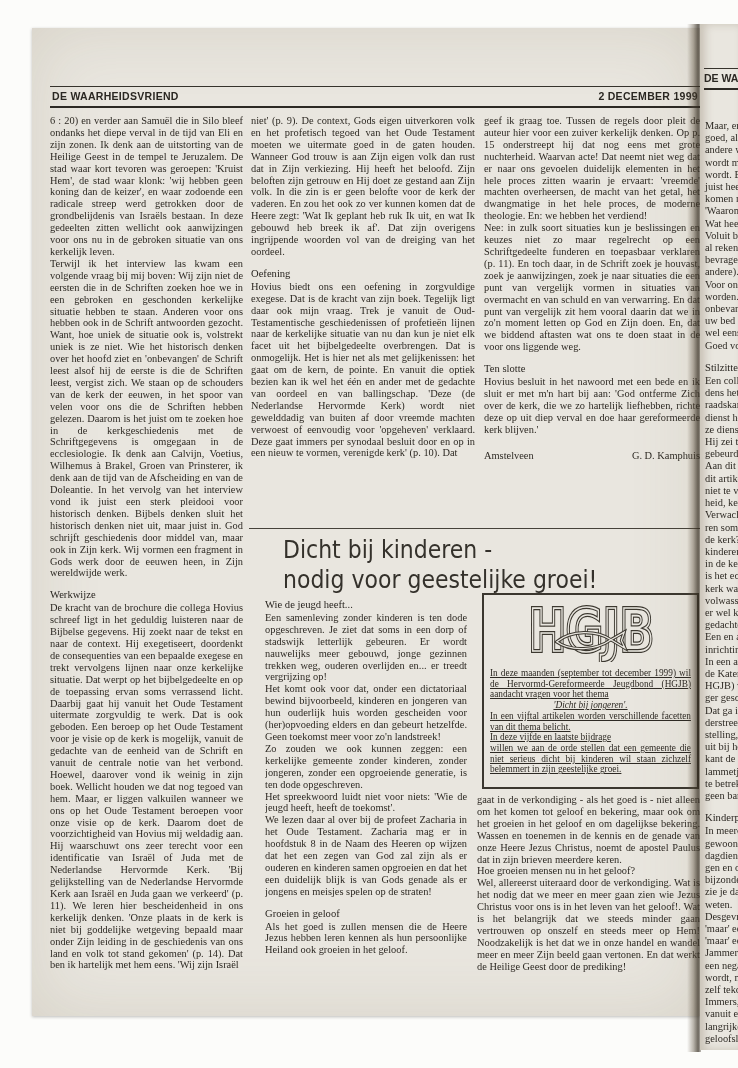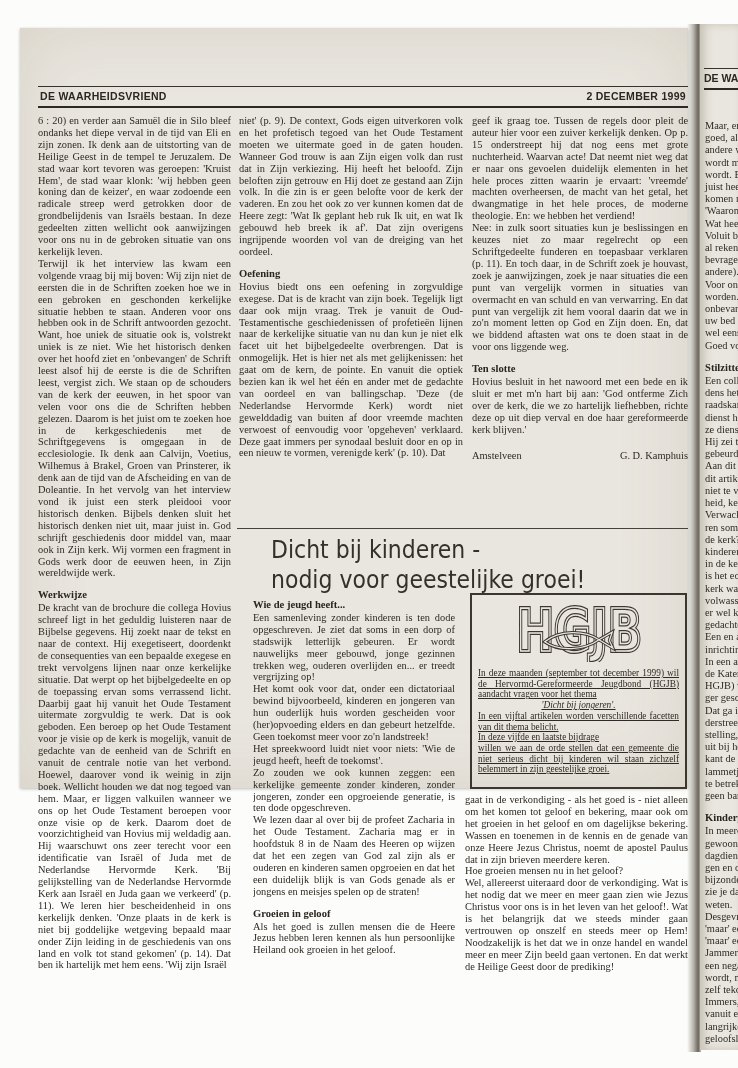--- a/index.html
+++ b/index.html
@@ -3,21 +3,21 @@
 <meta charset="utf-8">
 <style>
   html, body { margin:0; padding:0; }
   body {
     width:738px; height:1068px; overflow:hidden; position:relative;
     background:#fcfcfa;
     font-family:"Liberation Serif","DejaVu Serif",serif;
   }
   .page { position:absolute; background:#e9e6df; }
   .page.main {
-    left:20px; top:28px; width:668px; height:760px;
+    left:32px; top:28px; width:668px; height:988px;
     box-shadow: inset 0 0 70px rgba(125,110,80,.16), 0 1px 3px rgba(0,0,0,.25);
   }
   .gutter-shadow {
     position:absolute; left:687px; top:24px; width:14px; height:1028px;
     background:linear-gradient(90deg, rgba(90,78,60,0) 0%, rgba(90,78,60,.40) 45%, rgba(52,44,32,.72) 80%, rgba(52,44,32,.30) 100%);
   }
   .page.sliver {
     left:700px; top:24px; width:38px; height:1026px; overflow:visible;
     box-shadow: inset 5px 0 9px rgba(120,105,80,.28);
   }
@@ -27,21 +27,21 @@
     display:flex; justify-content:space-between; align-items:center;
     padding:3px 2px 4px 2px; box-sizing:border-box;
     font-family:"Liberation Sans",sans-serif; font-weight:bold;
     font-size:10.5px; color:#2a2722; letter-spacing:.3px;
   }
   .col {
     position:absolute; overflow:hidden;
     font-size:10.4px; line-height:11.9px; text-align:justify; color:#2e2a24;
   }
   .para { margin:0; }
-  .subhead { margin:10px 0 1px 0; font-size:10.6px; font-weight:bold; color:#292520; }
+  .subhead { margin:10px 0 1px 0; font-size:10.6px; font-weight:normal; color:#292520; }
   .col .subhead:first-child { margin-top:0; }
   .colA { left:18px;  top:87px; width:193px; height:888px; }
   .colB { left:219px; top:87px; width:224px; height:410px; }
   .colC { left:452px; top:87px; width:216px; height:412px; }
   .signoff { display:flex; justify-content:space-between; margin-top:14px; }
   .feature-rule { position:absolute; left:217px; top:500px; width:451px; border-top:1px solid #46423a; }
   .headline {
     position:absolute; left:251px; top:507px;
     font-family:"DejaVu Sans","Liberation Sans",sans-serif;
     font-size:25px; line-height:30px; color:#34312b;
@@ -108,22 +108,22 @@
 
   <div class="headline">
     <div>Dicht bij kinderen -</div>
     <div>nodig voor geestelijke groei!</div>
   </div>
 
   <div class="col colX">
       <h4 class="subhead">Wie de jeugd heeft...</h4>
       <p class="para">Een samenleving zonder kinderen is ten dode opgeschreven. Je ziet dat soms in een dorp of stadswijk letterlijk gebeuren. Er wordt nauwelijks meer gebouwd, jonge gezinnen trekken weg, ouderen overlijden en... er treedt vergrijzing op!</p>
       <p class="para">Het komt ook voor dat, onder een dictatoriaal bewind bijvoorbeeld, kinderen en jongeren van hun ouderlijk huis worden gescheiden voor (her)opvoeding elders en dan gebeurt hetzelfde. Geen toekomst meer voor zo'n landstreek!</p>
+      <p class="para">Zo zouden we ook kunnen zeggen: een kerkelijke gemeente zonder kinderen, zonder jongeren, zonder een opgroeiende generatie, is ten dode opgeschreven.</p>
       <p class="para">Het spreekwoord luidt niet voor niets: 'Wie de jeugd heeft, heeft de toekomst'.</p>
-      <p class="para">Zo zouden we ook kunnen zeggen: een kerkelijke gemeente zonder kinderen, zonder jongeren, zonder een opgroeiende generatie, is ten dode opgeschreven.</p>
       <p class="para">We lezen daar al over bij de profeet Zacharia in het Oude Testament. Zacharia mag er in hoofdstuk 8 in de Naam des Heeren op wijzen dat het een zegen van God zal zijn als er ouderen en kinderen samen opgroeien en dat het een duidelijk blijk is van Gods genade als er jongens en meisjes spelen op de straten!</p>
       <h4 class="subhead">Groeien in geloof</h4>
       <p class="para">Als het goed is zullen mensen die de Heere Jezus hebben leren kennen als hun persoonlijke Heiland ook groeien in het geloof.</p>
     </div>
 
   <div class="infobox">
     <div class="logo-wrap">
       <svg width="203" height="64" viewBox="0 0 210 92">
         <g transform="translate(8,0) scale(0.92,1)">
           <text class="lg1" x="105" y="76" text-anchor="middle" textLength="196" lengthAdjust="spacingAndGlyphs">HGJB</text>

